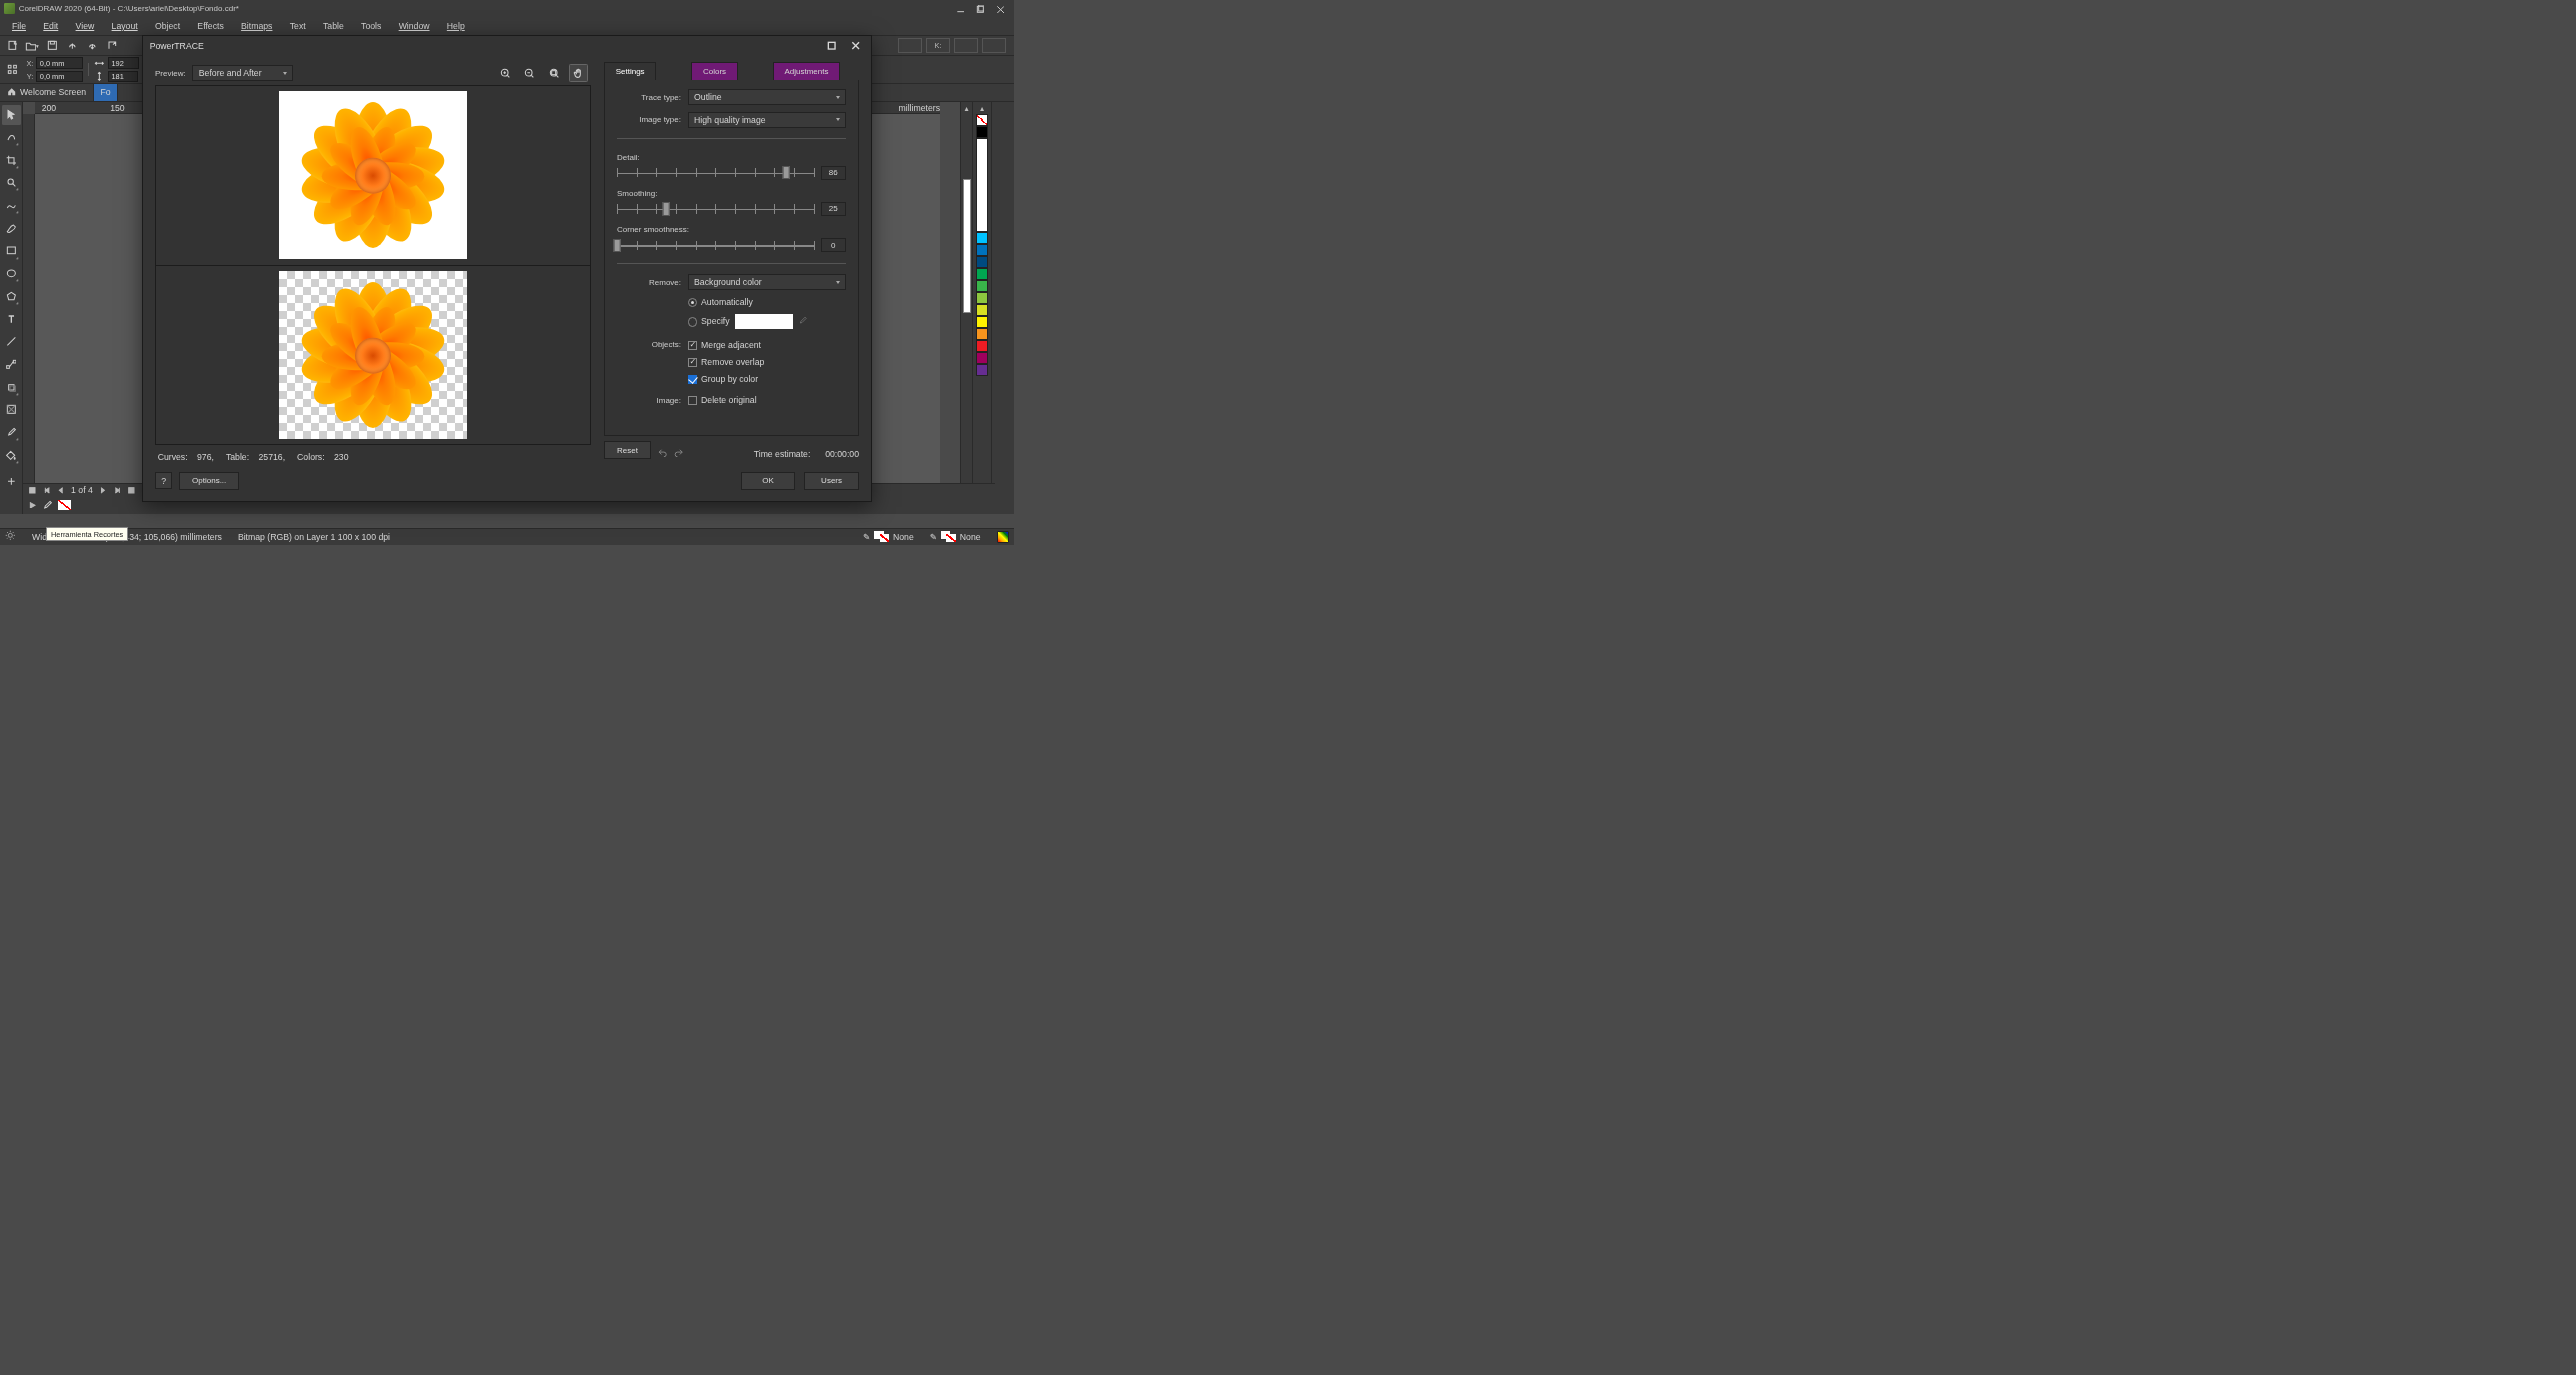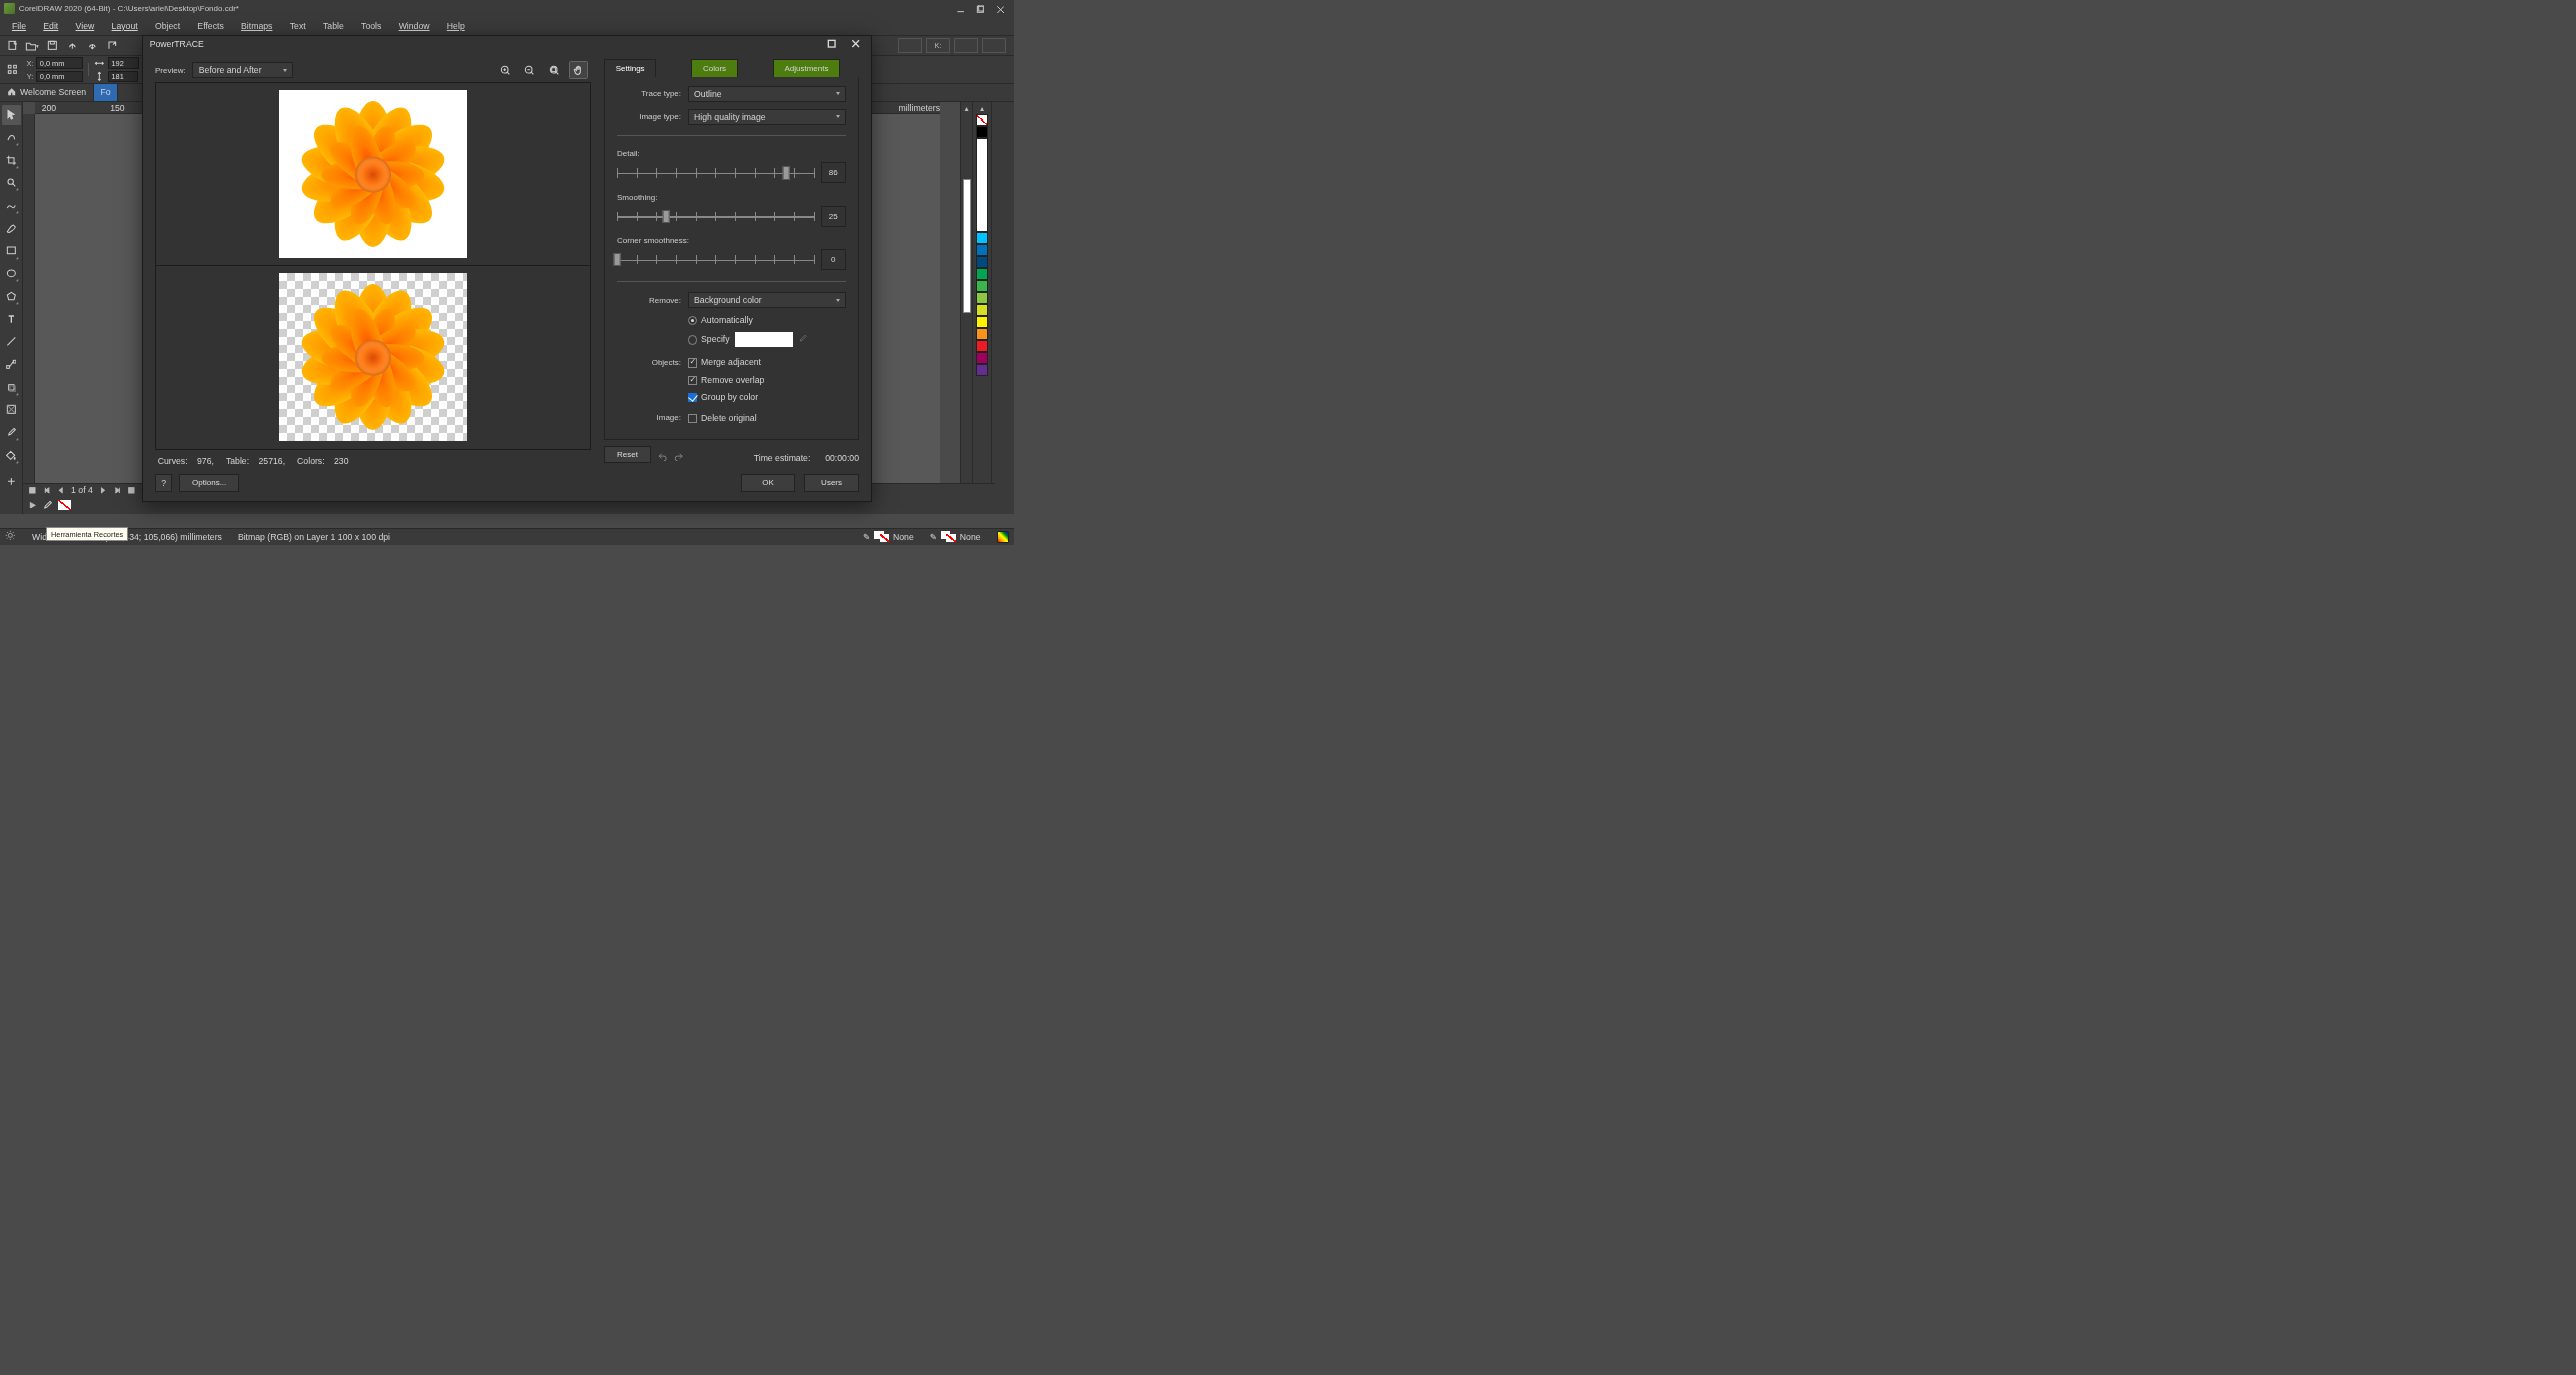--- a/index.html
+++ b/index.html
@@ -102,33 +102,33 @@
   .petal.small { width:28px; height:57px; background: radial-gradient(ellipse at 50% 80%, #ff3d00 0%, #ff7a00 40%, #ffae00 100%);}
   .center-disk { position:absolute; left:50%; top:50%; width:36px; height:36px; transform:translate(-50%,-48%);
     background: radial-gradient(circle, #d94b00 0%, #ff7a19 40%, #ffb64d 100%); border-radius:50%;
     box-shadow: inset 0 0 5.4px #b23800;
   }
   .stats-row { height:19px; display:flex; align-items:center; padding:4px 2.7px 0 2.7px; gap:12px; font-size:8px; color:#ccc;}
   .stats-row .pair{ display:flex; gap:9.4px;}
   
   .dlg-right { width:255px; display:flex; flex-direction:column;}
   .tabrow { display:flex;gap:35px;}
-  .tab { padding:4px 10.7px; background:#4d7c0f; border:0.7px solid #222; border-bottom:none; font-size:8px;}
+  .tab { padding:4px 10.7px; background:#701a75; border:0.7px solid #222; border-bottom:none; font-size:8px;}
   .tab.active { background:#333; color:#fff; }
   .settings-pane { flex:1; border:0.7px solid #222; border-top:none; padding:9.4px 12px; display:flex; flex-direction:column; gap:6.7px;}
   .frow { display:flex; align-items:center; gap:6.7px;}
   .frow .flab { width:64px; text-align:right; font-size:8px; color:#ccc;}
   .frow .combo { flex:1;}
   .slider-block { display:flex; flex-direction:column; gap:4px; margin-top:2.7px;}
   .slider-row { display:flex; align-items:center; gap:6.7px;}
   .ticks { position:relative; flex:1; height:12px; }
   .ticks .rail { position:absolute; left:0; right:0; top:50%; height:1.3px; background:#888;}
   .ticks .tick { position:absolute; top:1.3px; width:0.7px; height:9.4px; background:#888;}
   .ticks .thumb { position:absolute; top:-0.7px; width:6.7px; height:13.4px; background:#9a9a9a; border:0.7px solid #555; transform:translateX(-50%);}
-  .valbox { width:25.5px; height:21px; border:0.7px solid #222; background:#333; display:flex; align-items:center; justify-content:center; font-size:8px;}
+  .valbox { width:25.5px; height:14px; border:0.7px solid #222; background:#333; display:flex; align-items:center; justify-content:center; font-size:8px;}
   .divider { height:0.7px; background:#555; margin:4px 0;}
   .radio, .check { width:9.4px; height:9.4px; border:0.7px solid #888; display:inline-block; margin-right:4px; position:relative; vertical-align:middle;}
   .radio { border-radius:50%;}
   .radio.on::after { content:''; position:absolute; inset:2px; background:#ddd; border-radius:50%;}
   .check { background:#333;}
   .check.on { background:#1a6fd6; border-color:#1a6fd6;}
   .check.on::after { content:''; position:absolute; left:1.3px; top:-0.7px; width:5.4px; height:6.7px; border-right:1.3px solid #fff; border-bottom:1.3px solid #fff; transform:rotate(40deg);}
   .check.mark::after { content:'✓'; position:absolute; left:0.7px; top:-2px; color:#ddd; font-size:8px;}
   .color-spec { width:58px; height:14.8px; background:#fff; display:inline-block; vertical-align:middle;}
   .eyedrop svg { width:9.4px; height:9.4px; stroke:#888; fill:none;}

